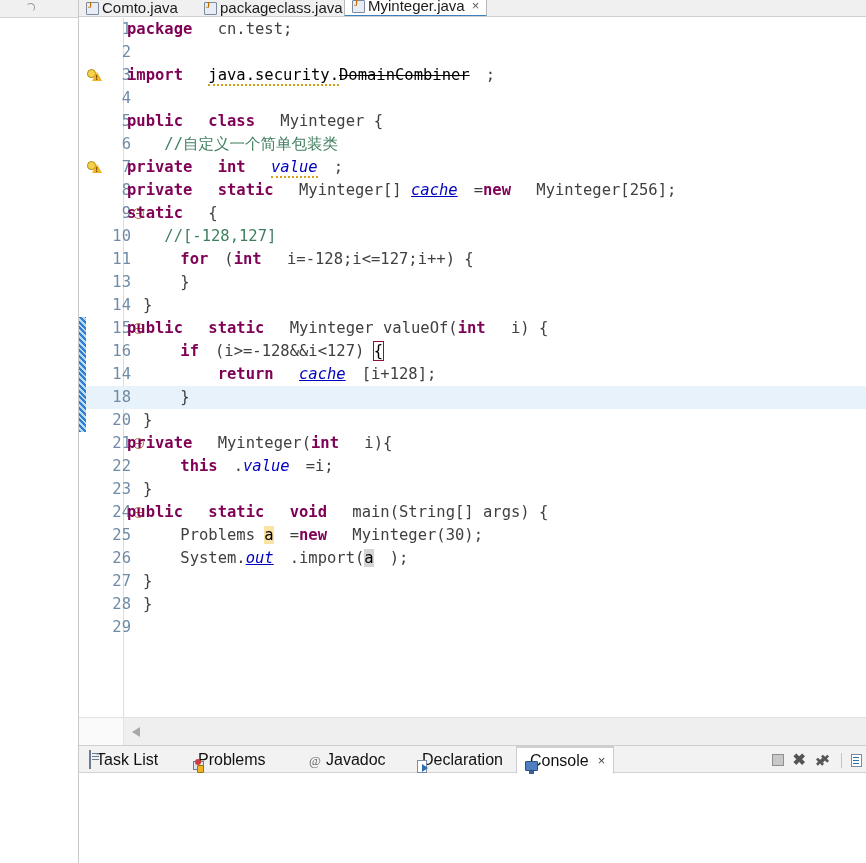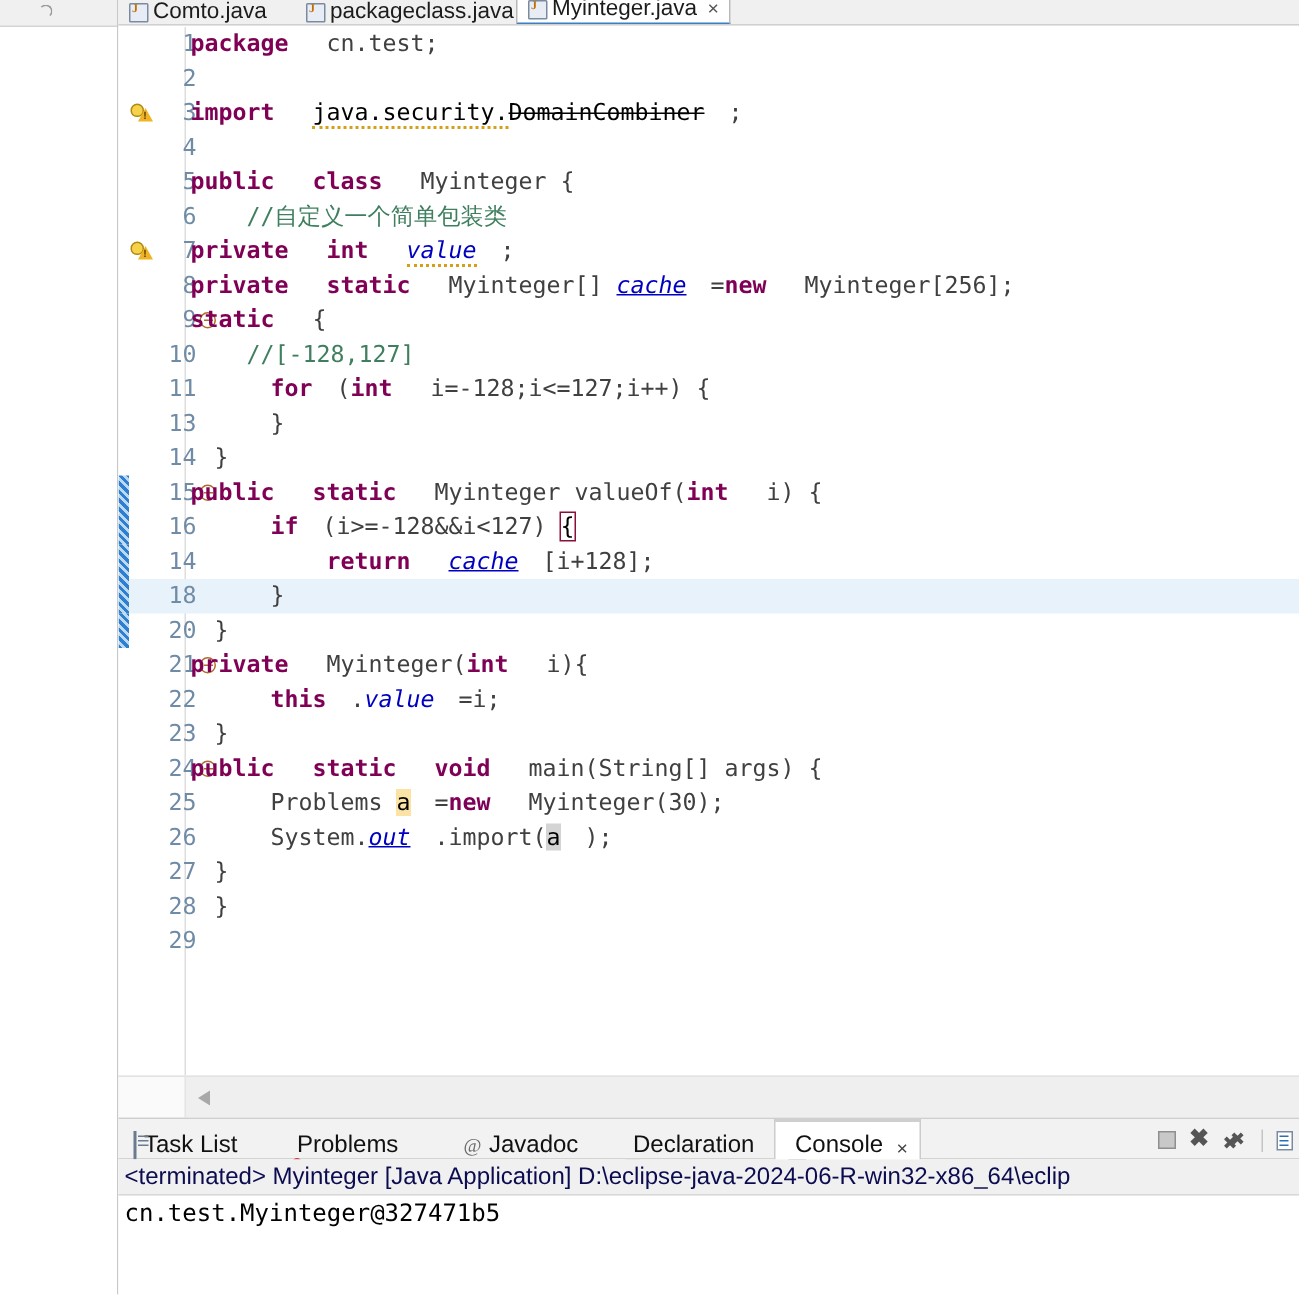--- a/index.html
+++ b/index.html
@@ -158,21 +158,21 @@
   .bottom {
     position:absolute; left:79px; top:745px; width:787px; height:118px;
     background:#ffffff; border-top:1px solid #cfcfcf;
   }
   .view-tabs {
     position:relative; height:27px; background:#f2f2f2;
     border-bottom:1px solid #d3d3d3;
   }
   .vtab {
     position:absolute; top:0; height:27px;
-    display:flex; align-items:flex-end; gap:5px; padding:0 8px;
+    display:flex; align-items:center; gap:5px; padding:0 8px;
     font-size:16px; color:#111; white-space:nowrap;
   }
   .vtab.active {
     background:#ffffff;
     border-left:1px solid #cccccc; border-right:1px solid #cccccc;
     border-bottom:1px solid #ffffff; border-top:2px solid #cfcfcf;
     height:28px;
   }
   .vtab .vclose { font-size:13px; color:#444; margin-left:4px; }
 
@@ -313,19 +313,15 @@
         <div class="vtab" style="left: 330px;">
           <span><span class="i-decl"><span class="pg"></span><span class="ar"></span></span></span>
           <span>Declaration</span>
         </div>
         <div class="vtab active" style="left: 437px;">
           <span><span class="i-cons"><span class="scr"></span><span class="base"></span></span></span>
           <span>Console</span>
           <span class="vclose">×</span>
         </div>
       </div>
-    <div class="console-body">
-      <div class="console-line hdr">&lt;terminated&gt; Myinteger [Java Application] D:\eclipse-java-2024-06-R-win32-x86_64\eclip</div>
-      <div class="console-line out">cn.test.Myinteger@327471b5</div>
-    </div>
   </div>
 
 </div>
 
 </body></html>

